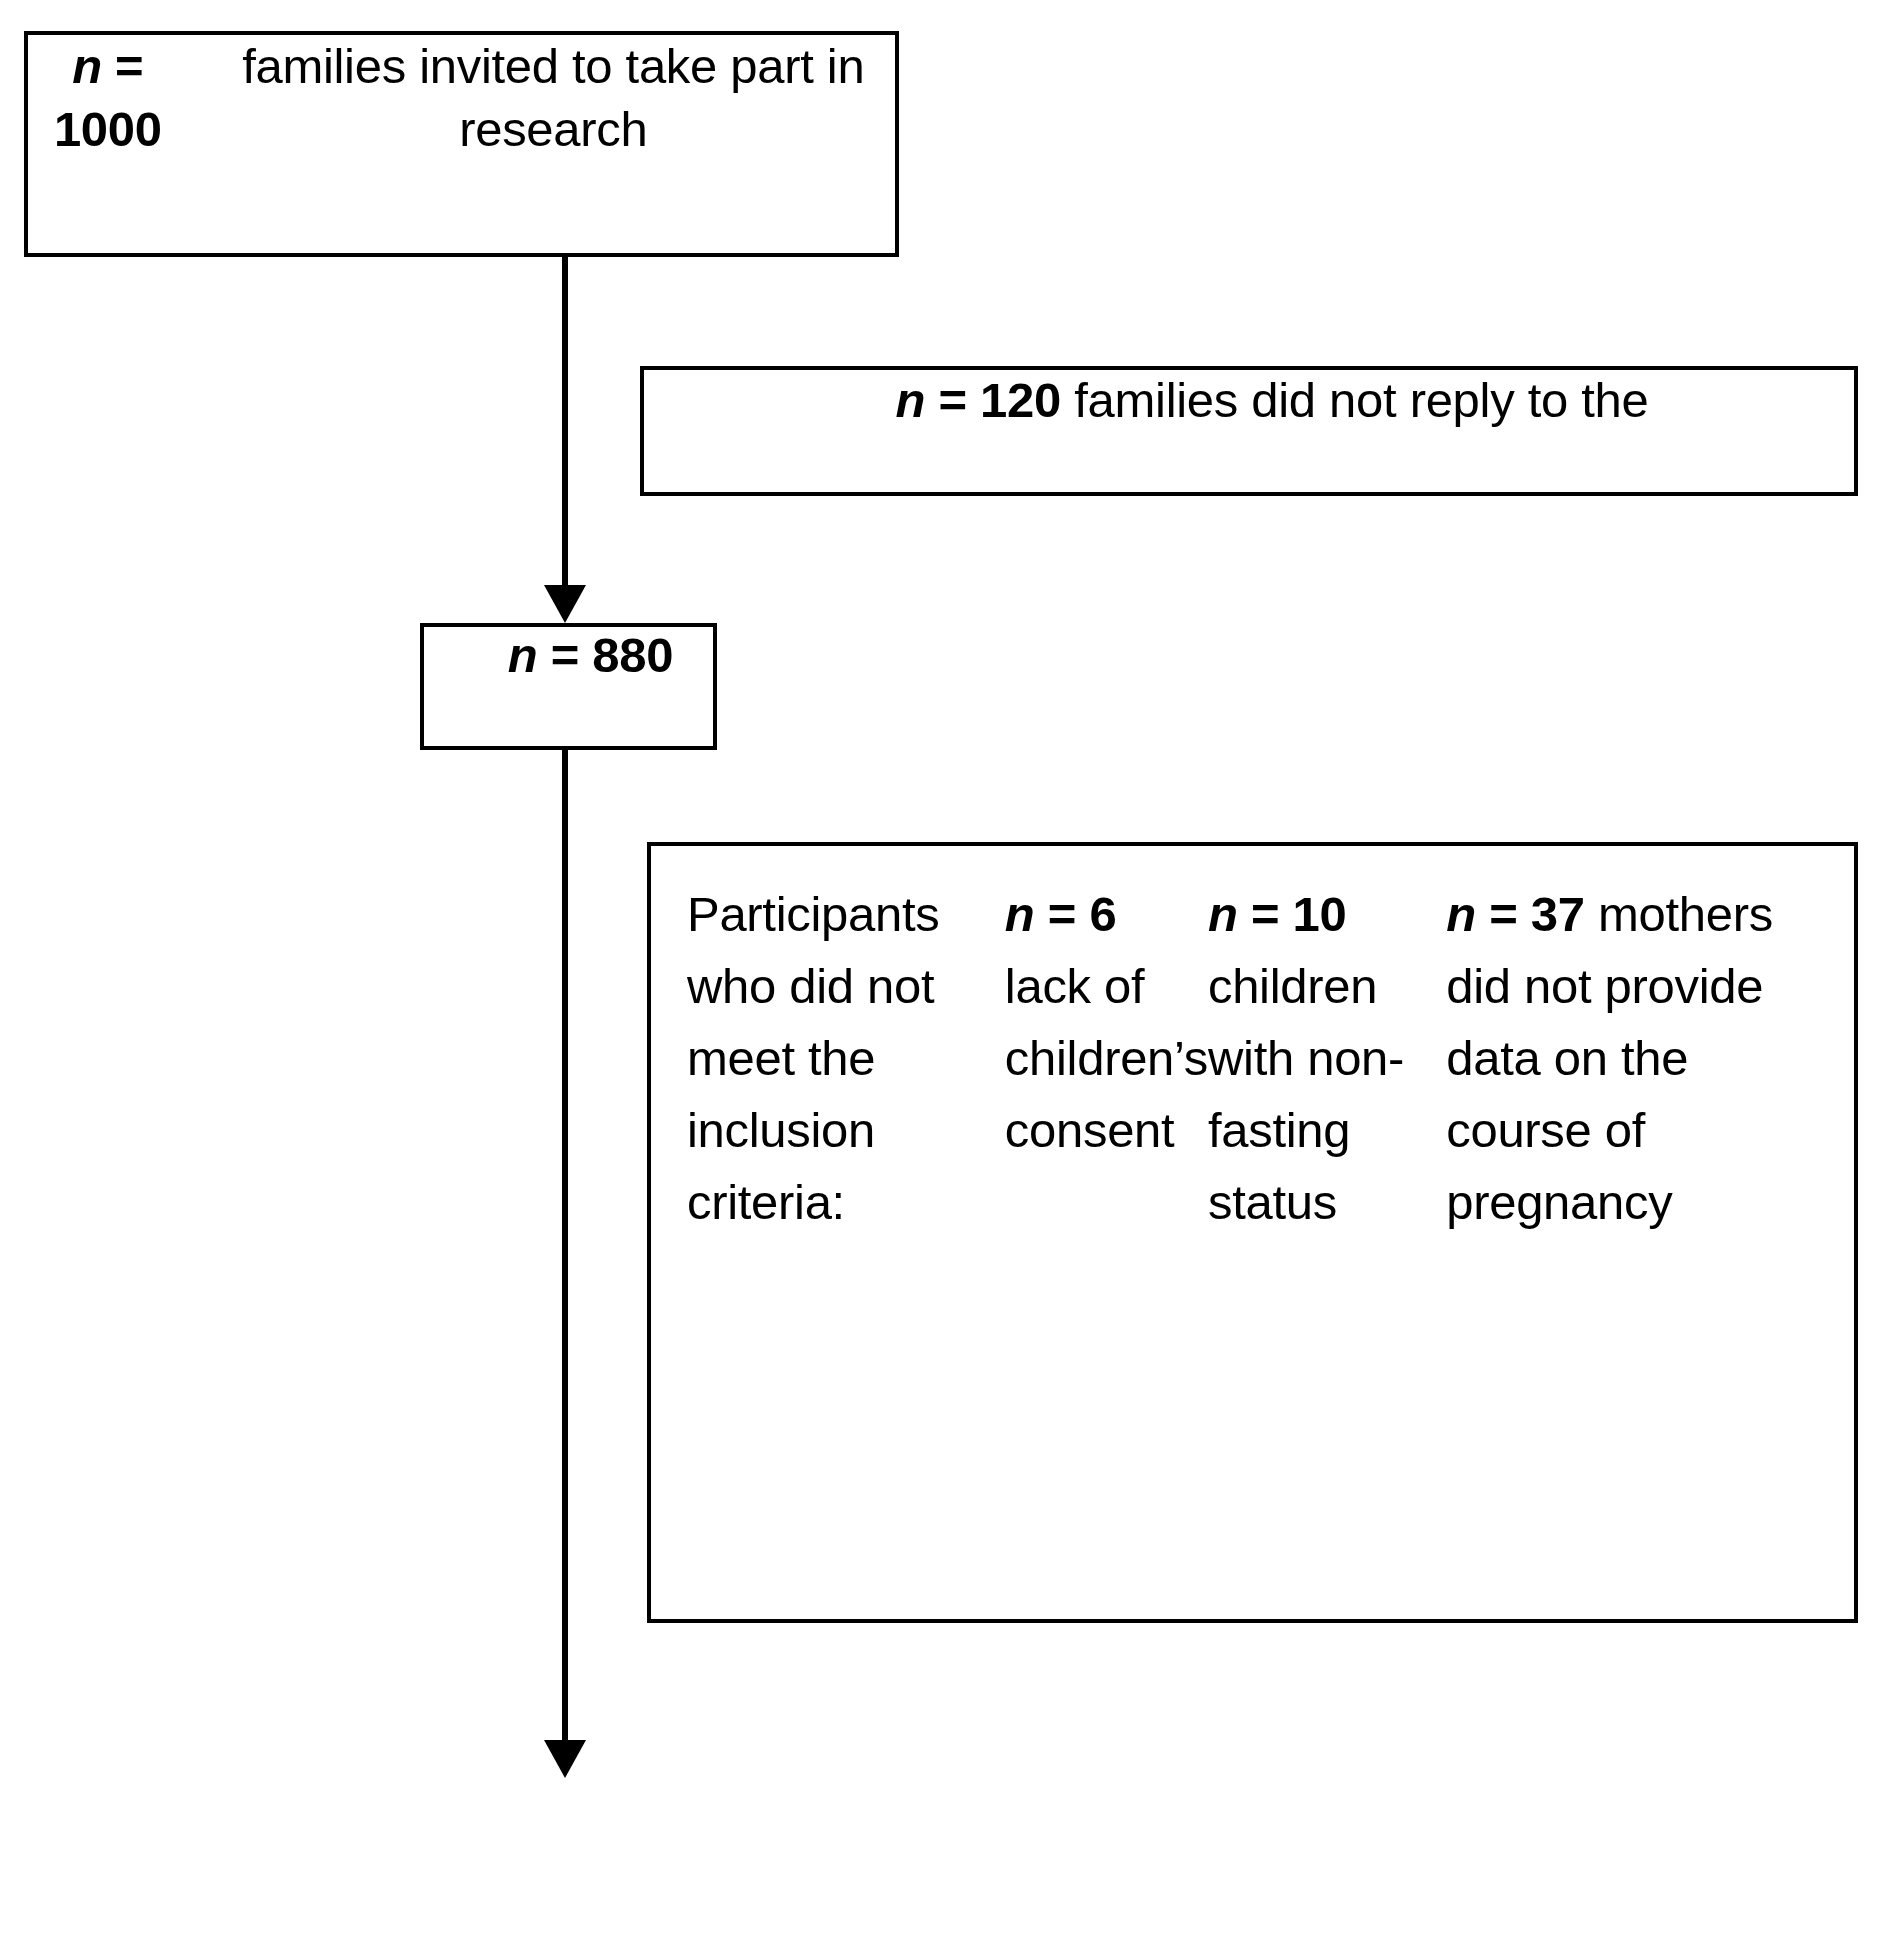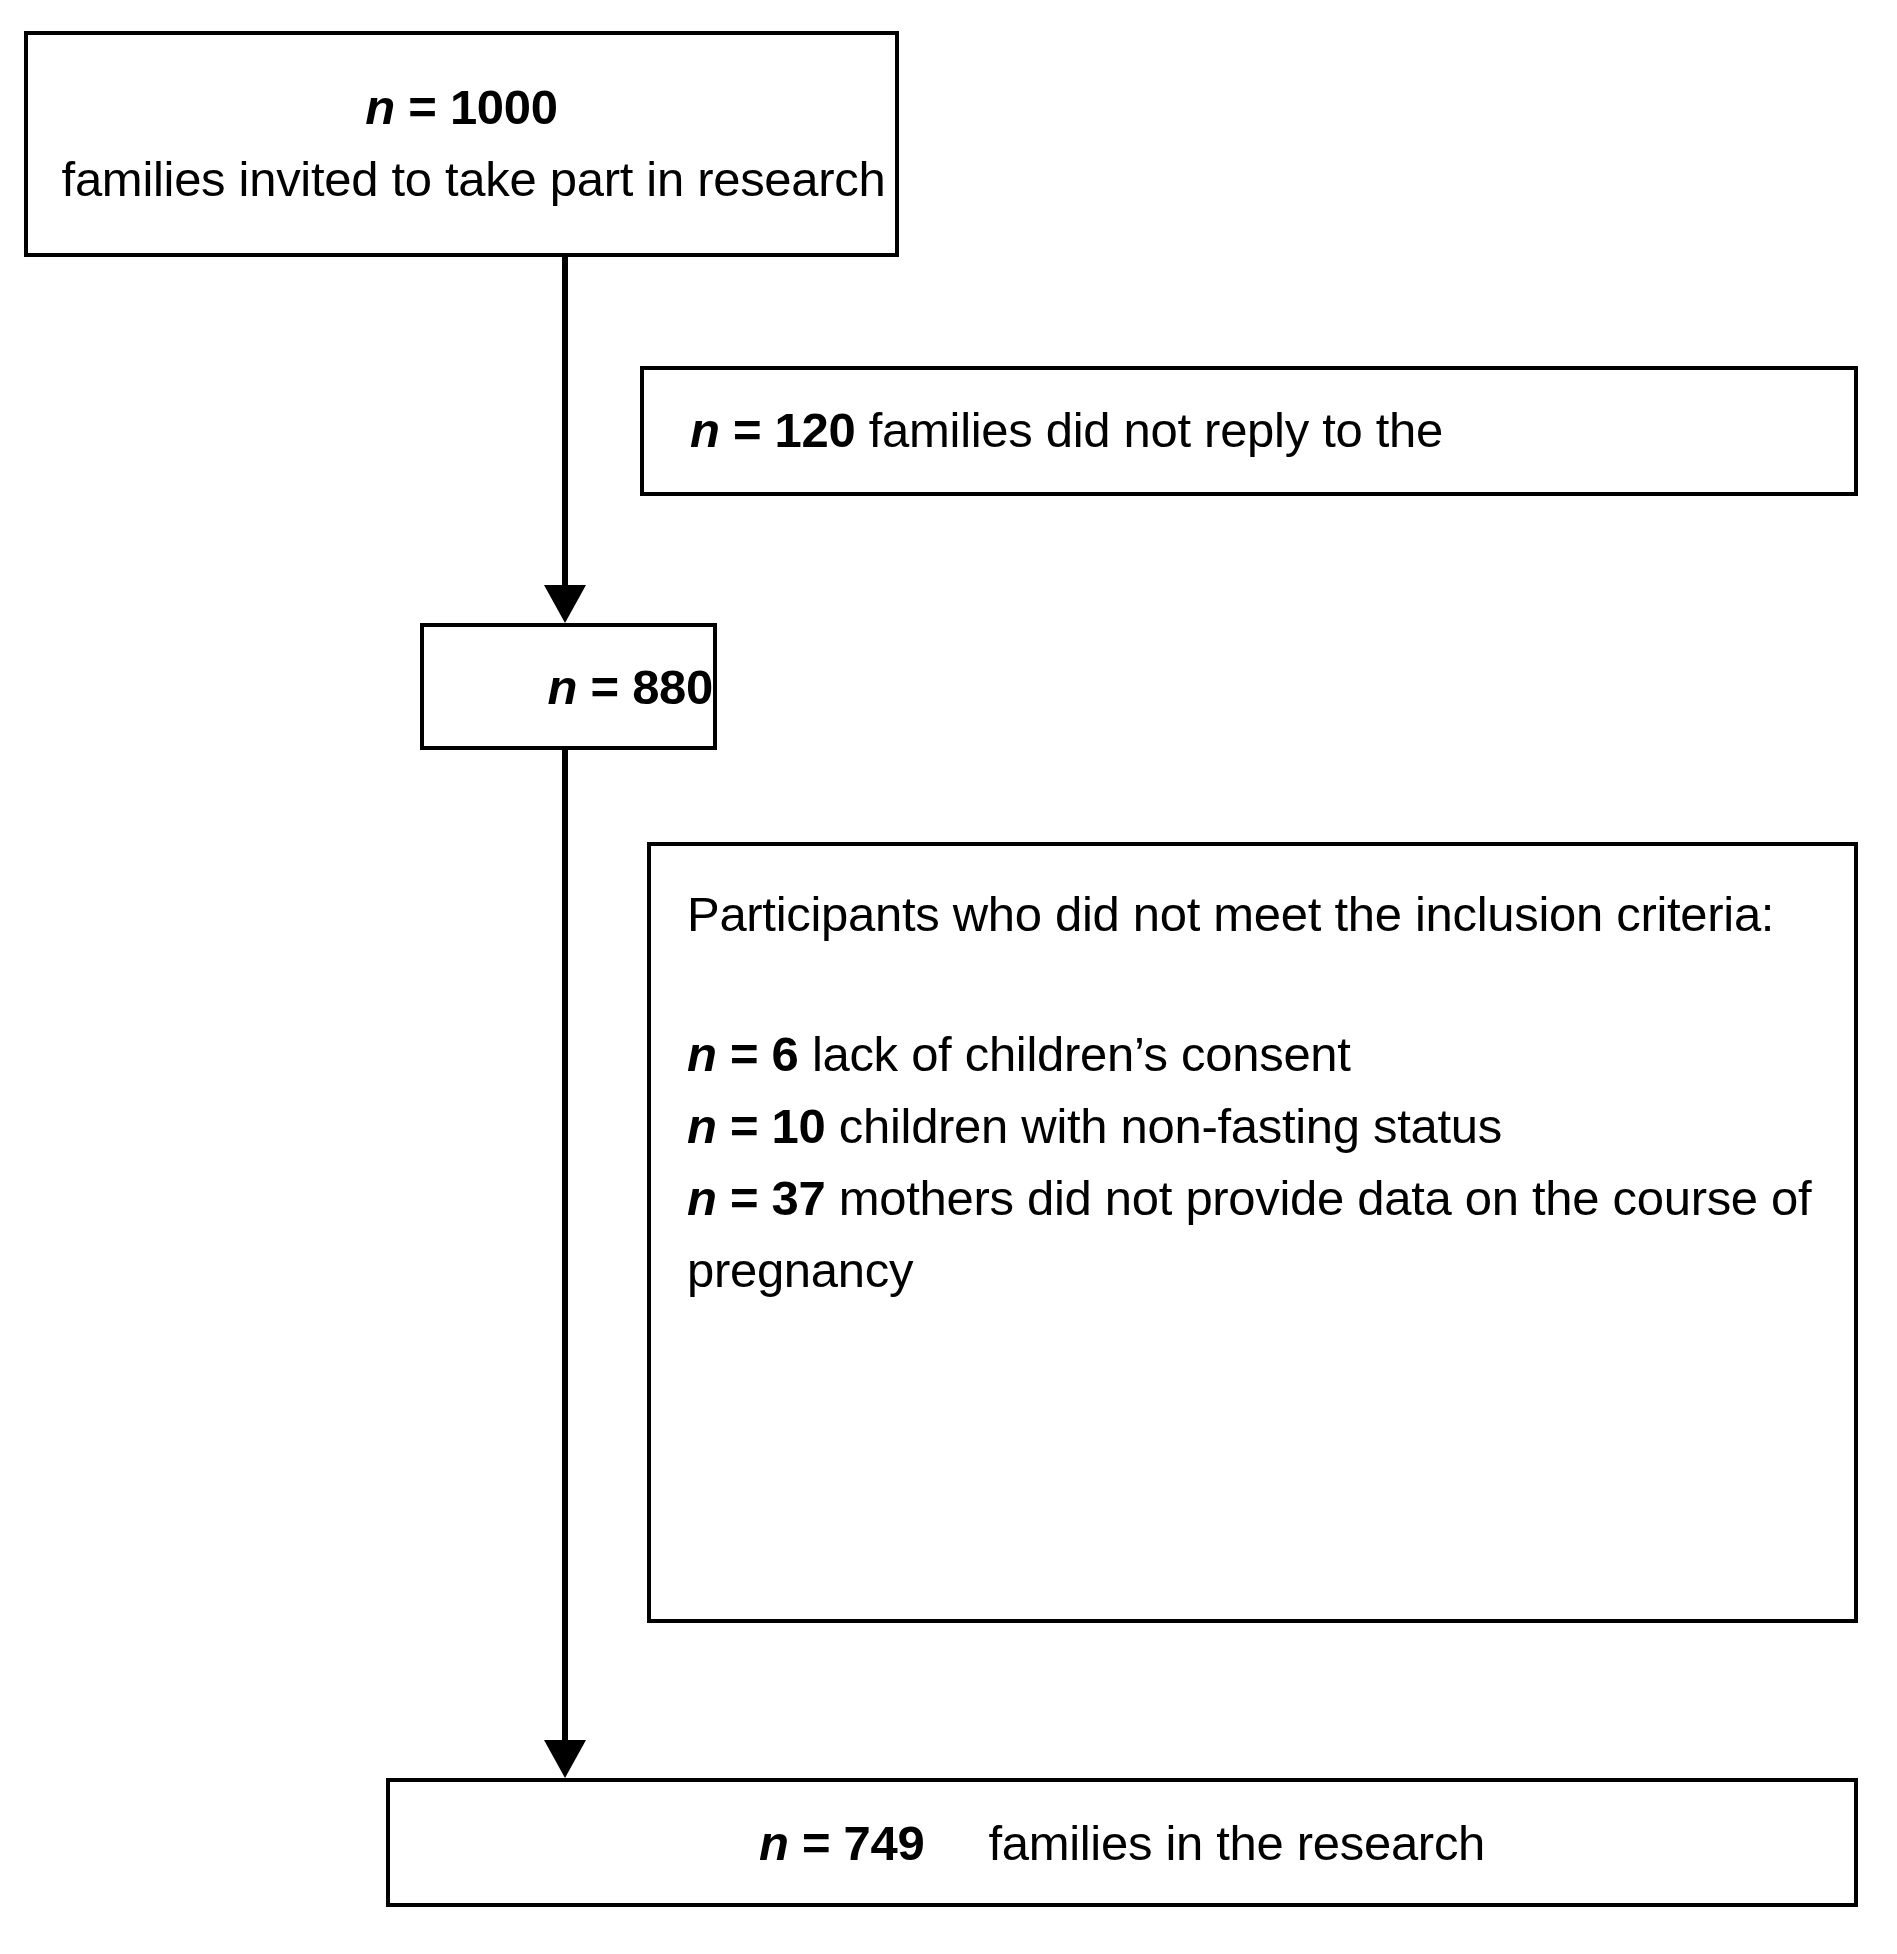--- a/index.html
+++ b/index.html
@@ -21,21 +21,21 @@
   .node {
     position: absolute;
     box-sizing: border-box;
     border: 4.2px solid #000000;
     background: #ffffff;
   }
   .node-inner {
     width: 100%;
     height: 100%;
     display: flex;
-    flex-direction: column;
+    flex-direction: row;
     justify-content: center;
   }
 
   
   #box-invited {
     left: 24px;
     top: 30.5px;
     width: 875px;
     height: 226px;
   }
@@ -193,22 +193,15 @@
       </div>
 
 
       <div class="reason">
         <span class="em-n">n</span><span class="bold"> = 37</span>
         <span>mothers did not provide data on the course of pregnancy</span>
       </div>
     </div>
   </div>
 
-  <div class="node" id="box-final">
-    <div class="node-inner">
-      <div class="line">
-        <span class="em-n">n</span><span class="bold"> = 749</span><span class="gap"></span><span>families in the research</span>
-      </div>
-    </div>
-  </div>
 
 </div>
 
 
 </body></html>

